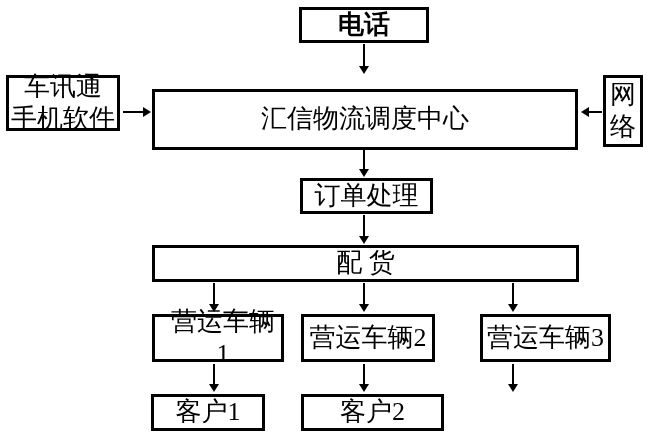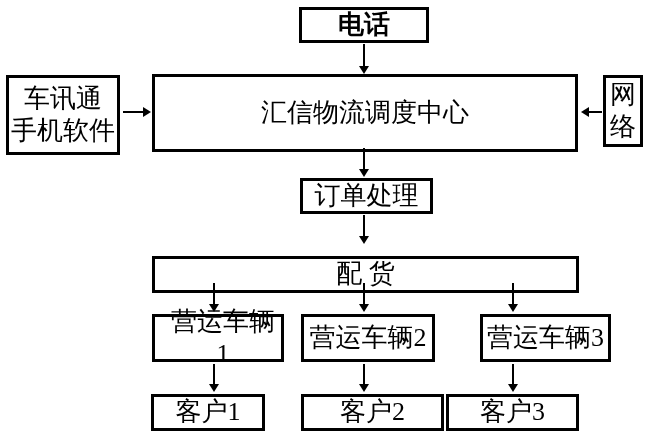--- a/index.html
+++ b/index.html
@@ -59,43 +59,42 @@
     border-right:8px solid var(--line);
   }
 </style>
 </head>
 <body>
 
 <div class="canvas">
 
   <div class="node" style="left:299px;top:7px;width:130px;height:36px;font-weight:bold;">电话</div>
 
-  <div class="node" style="left:6px;top:75px;width:114px;height:80px;">车讯通
+  <div class="node" style="left:6px;top:75px;width:114px;height:56px;">车讯通
 手机软件</div>
 
-  <div class="node" style="left:152px;top:74px;width:426px;height:78px;">汇信物流调度中心</div>
+  <div class="node" style="left:152px;top:89px;width:426px;height:61px;">汇信物流调度中心</div>
 
   <div class="node" style="left:603px;top:75px;width:40px;height:72px;">网
 络</div>
 
   <div class="node" style="left:300px;top:178px;width:133px;height:36px;">订单处理</div>
 
-  <div class="node" style="left:152px;top:256px;width:427px;height:37px;">配 货</div>
+  <div class="node" style="left:152px;top:245px;width:427px;height:37px;">配 货</div>
 
   <div class="node" style="left:152px;top:314px;width:132px;height:48px;padding-left:10px;">营运车辆1</div>
 
   <div class="node" style="left:301px;top:314px;width:134px;height:48px;">营运车辆2</div>
 
   <div class="node" style="left:447px;top:314px;width:131px;height:48px;margin-left:33px;">营运车辆3</div>
 
   <div class="node" style="left:151px;top:394px;width:114px;height:37px;">客户1</div>
 
   <div class="node" style="left:301px;top:394px;width:143px;height:37px;">客户2</div>
 
-  <div class="node" style="left:446px;top:394px;width:133px;height:37px;">客户3</div>
 
   <div class="arrow down" style="left:358px;top:44px;height:30px;">
     <i class="shaft"></i>
     <i class="head"></i>
   </div>
 
   <div class="arrow right" style="left:123px;top:106px;width:28px;">
     <i class="shaft"></i>
     <i class="head"></i>
   </div>

